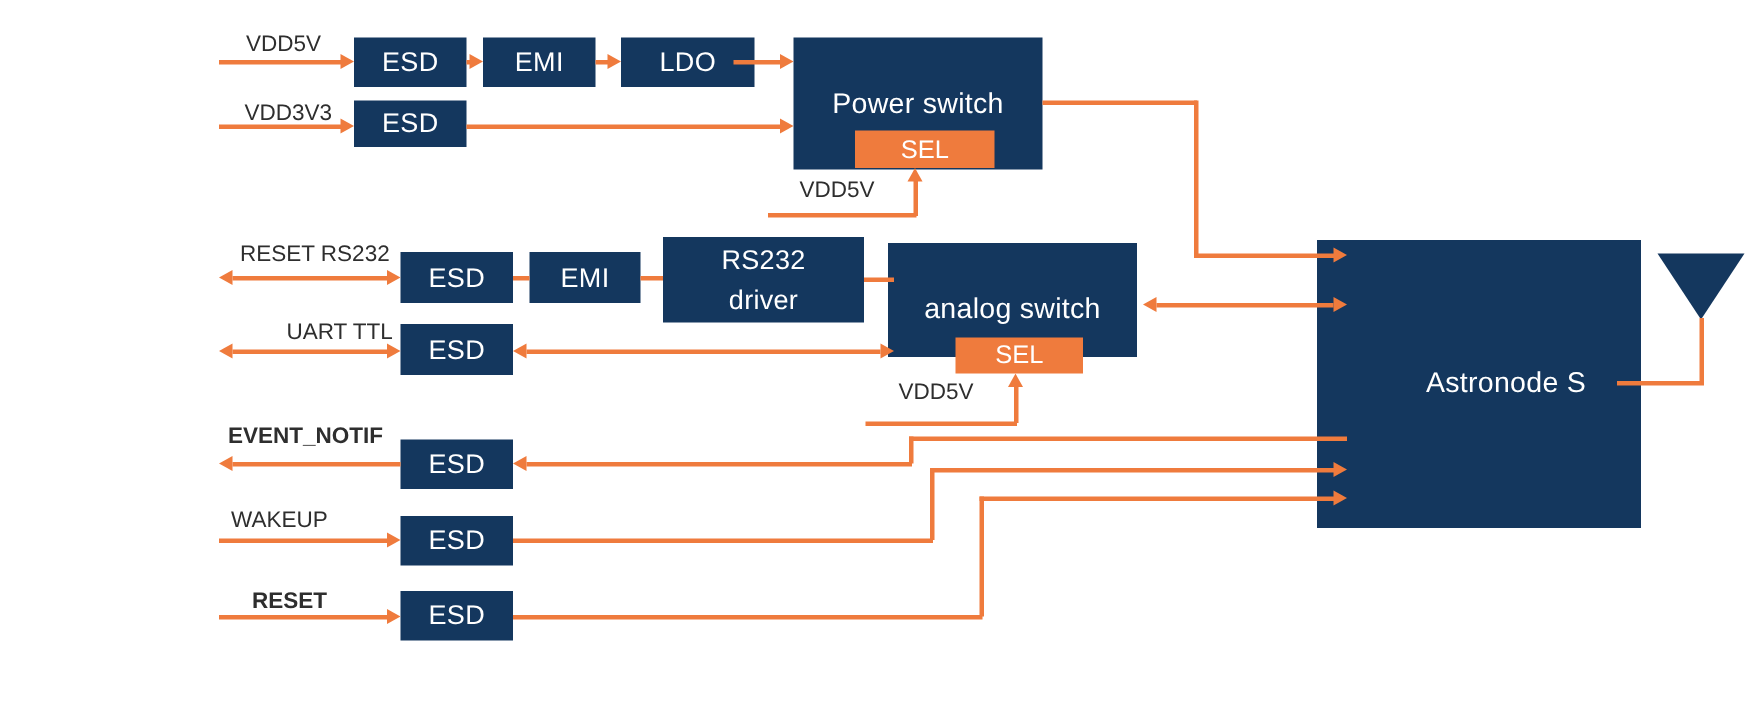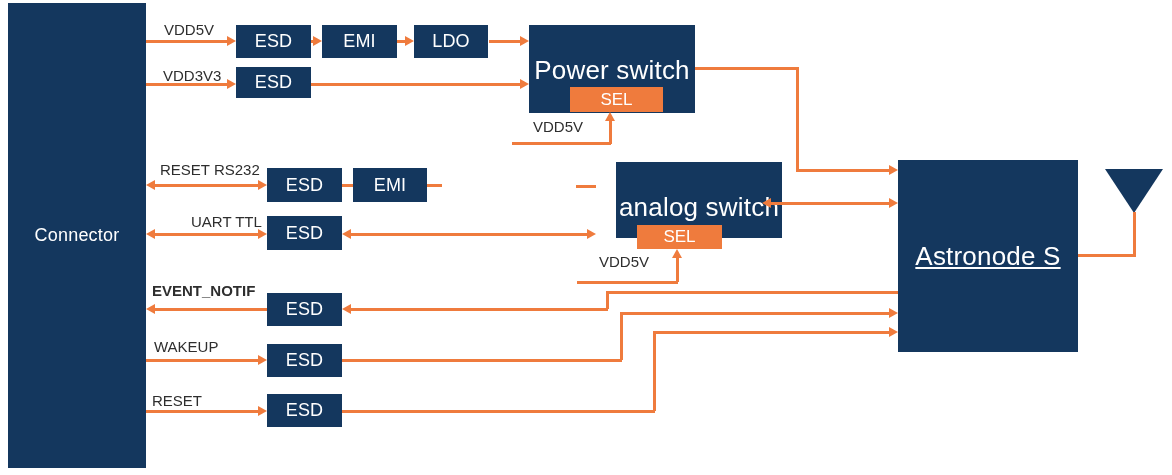--- a/index.html
+++ b/index.html
@@ -5,21 +5,21 @@
   html,body{margin:0;padding:0;background:#fff;}
   .diagram{
     position:relative;width:1172px;height:475px;background:var(--background,#FFFFFF);
     font-family:"Liberation Sans", sans-serif;overflow:hidden;
   }
   .blk{
     position:absolute;background:var(--navy,#14375E);color:#fff;
     display:flex;align-items:center;justify-content:center;
     font-size:18px;letter-spacing:.2px;
   }
-  .blk.big{font-size:26px;text-decoration:underline;}
+  .blk.big{font-size:19px;}
   .blk.col{flex-direction:column;line-height:1.45;}
   .blk .anchored{
     position:absolute;left:0;width:100%;text-align:center;transform:translateY(-50%);
   }
   .sel{
     position:absolute;background:var(--orange,#EF7B3D);color:#fff;
     display:flex;align-items:center;justify-content:center;font-size:17px;
   }
   .lbl{
     position:absolute;color:var(--label,#2E2E2E);font-size:15px;
@@ -35,86 +35,87 @@
     position:absolute;width:0;height:0;
     border-left:29px solid transparent;border-right:29px solid transparent;
     border-top:44px solid var(--navy,#14375E);
   }
 </style>
 </head>
 <body>
 
 <div class="diagram">
 
-  <div class="blk" style="left:8px;top:3px;width:138px;height:465px;">
-    <span>Connector</span>
-  </div>
 
   <div class="blk" style="left:236px;top:25px;width:75px;height:33px;">
     <span>ESD</span>
   </div>
   <div class="blk" style="left:322px;top:25px;width:75px;height:33px;">
     <span>EMI</span>
   </div>
-  <div class="blk" style="left:414px;top:25px;width:74px;height:33px;">
+  <div class="blk" style="left:414px;top:25px;width:89px;height:33px;">
     <span>LDO</span>
   </div>
   <div class="blk" style="left:236px;top:67px;width:75px;height:31px;">
     <span>ESD</span>
   </div>
 
   <div class="blk big" style="left:529px;top:25px;width:166px;height:88px;">
     <span class="anchored" style="top:45px;">Power switch</span>
   </div>
   <div class="sel" style="left:570px;top:87px;width:93px;height:25px;">
     <span>SEL</span>
   </div>
 
   <div class="blk" style="left:267px;top:168px;width:75px;height:34px;">
     <span>ESD</span>
   </div>
   <div class="blk" style="left:353px;top:168px;width:74px;height:34px;">
     <span>EMI</span>
   </div>
+  <div class="blk col" style="left:442px;top:158px;width:134px;height:57px;">
+    <span>RS232</span>
+    <span>driver</span>
+  </div>
 
-  <div class="blk big" style="left:616px;top:162px;width:166px;height:76px;">
+  <div class="blk big" style="left:592px;top:162px;width:166px;height:76px;">
     <span class="anchored" style="top:45px;">analog switch</span>
   </div>
   <div class="sel" style="left:637px;top:225px;width:85px;height:24px;">
     <span>SEL</span>
   </div>
 
   <div class="blk" style="left:267px;top:216px;width:75px;height:34px;">
     <span>ESD</span>
   </div>
   <div class="blk" style="left:267px;top:293px;width:75px;height:33px;">
     <span>ESD</span>
   </div>
   <div class="blk" style="left:267px;top:344px;width:75px;height:33px;">
     <span>ESD</span>
   </div>
   <div class="blk" style="left:267px;top:394px;width:75px;height:33px;">
     <span>ESD</span>
   </div>
 
-  <div class="blk big" style="left:898px;top:160px;width:180px;height:192px;">
+  <div class="blk big" style="left:878px;top:160px;width:180px;height:192px;padding-left:36px;">
     <span>Astronode S</span>
   </div>
 
   <div class="ant" style="left:1105px;top:169px;"></div>
   <div class="vl" style="left:1133px;top:212px;height:44px;"></div>
   <div class="hl" style="left:1078px;top:254px;width:58px;"></div>
 
   <div class="lbl" style="left:164px;top:21px;">VDD5V</div>
   <div class="lbl" style="left:163px;top:67px;">VDD3V3</div>
   <div class="lbl" style="left:160px;top:161px;">RESET RS232</div>
   <div class="lbl" style="left:163px;top:213px;margin-left:28px;">UART TTL</div>
   <div class="lbl" style="left:152px;top:282px;font-weight:bold;">EVENT_NOTIF</div>
   <div class="lbl" style="left:154px;top:338px;">WAKEUP</div>
-  <div class="lbl" style="left:152px;top:392px;">RESET</div>
+  <div class="lbl" style="left:168px;top:392px;font-weight:bold;">RESET</div>
   <div class="lbl" style="left:533px;top:118px;">VDD5V</div>
   <div class="lbl" style="left:599px;top:253px;">VDD5V</div>
 
   <div class="hl" style="left:146px;top:40px;width:83px;"></div>
   <div class="ar r" style="left:227px;top:36px;"></div>
   <div class="hl" style="left:311px;top:40px;width:5px;"></div>
   <div class="ar r" style="left:313px;top:36px;"></div>
   <div class="hl" style="left:397px;top:40px;width:9px;"></div>
   <div class="ar r" style="left:405px;top:36px;"></div>
   <div class="hl" style="left:489px;top:40px;width:32px;"></div>

